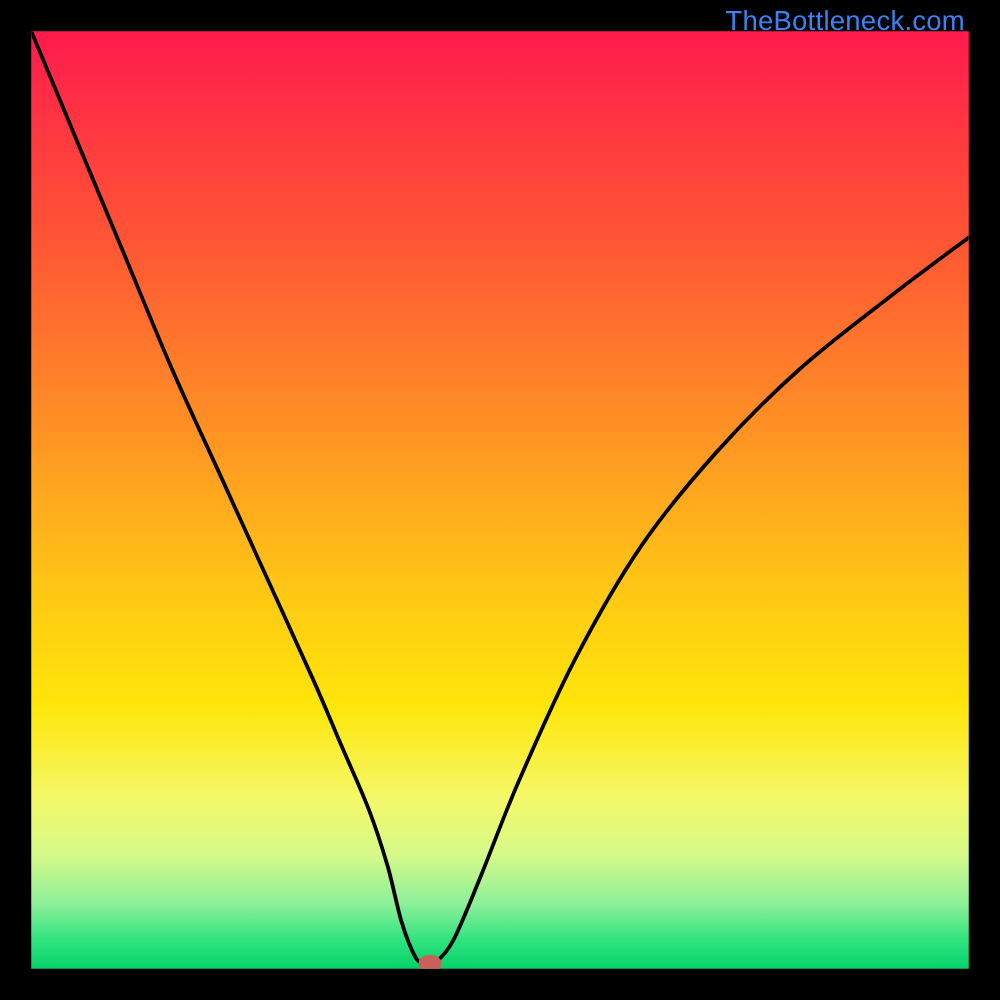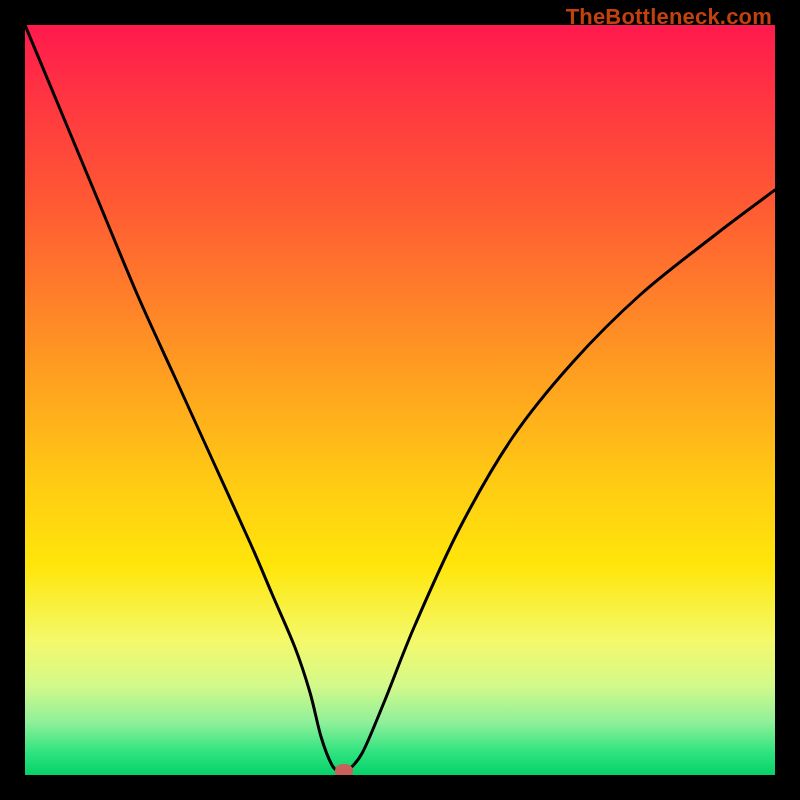--- a/index.html
+++ b/index.html
@@ -26,24 +26,24 @@
       #d4f98a 88%,
       #8ef09a 93%,
       #2fe37f 97%,
       #06d169 100%);
     overflow: hidden;
   }
   .watermark {
     position: absolute;
     top: 4px;
     right: 28px;
-    color: #c2410c;
+    color: #3b82f6;
     font-size: 22px;
     letter-spacing: 0.2px;
-    font-weight: 700;
+    font-weight: 400;
   }
   svg.curve {
     position: absolute;
     left: 0; top: 0;
     width: 750px; height: 750px;
   }
   .dot {
     position: absolute;
     width: 18px; height: 14px;
     border-radius: 8px / 6px;

